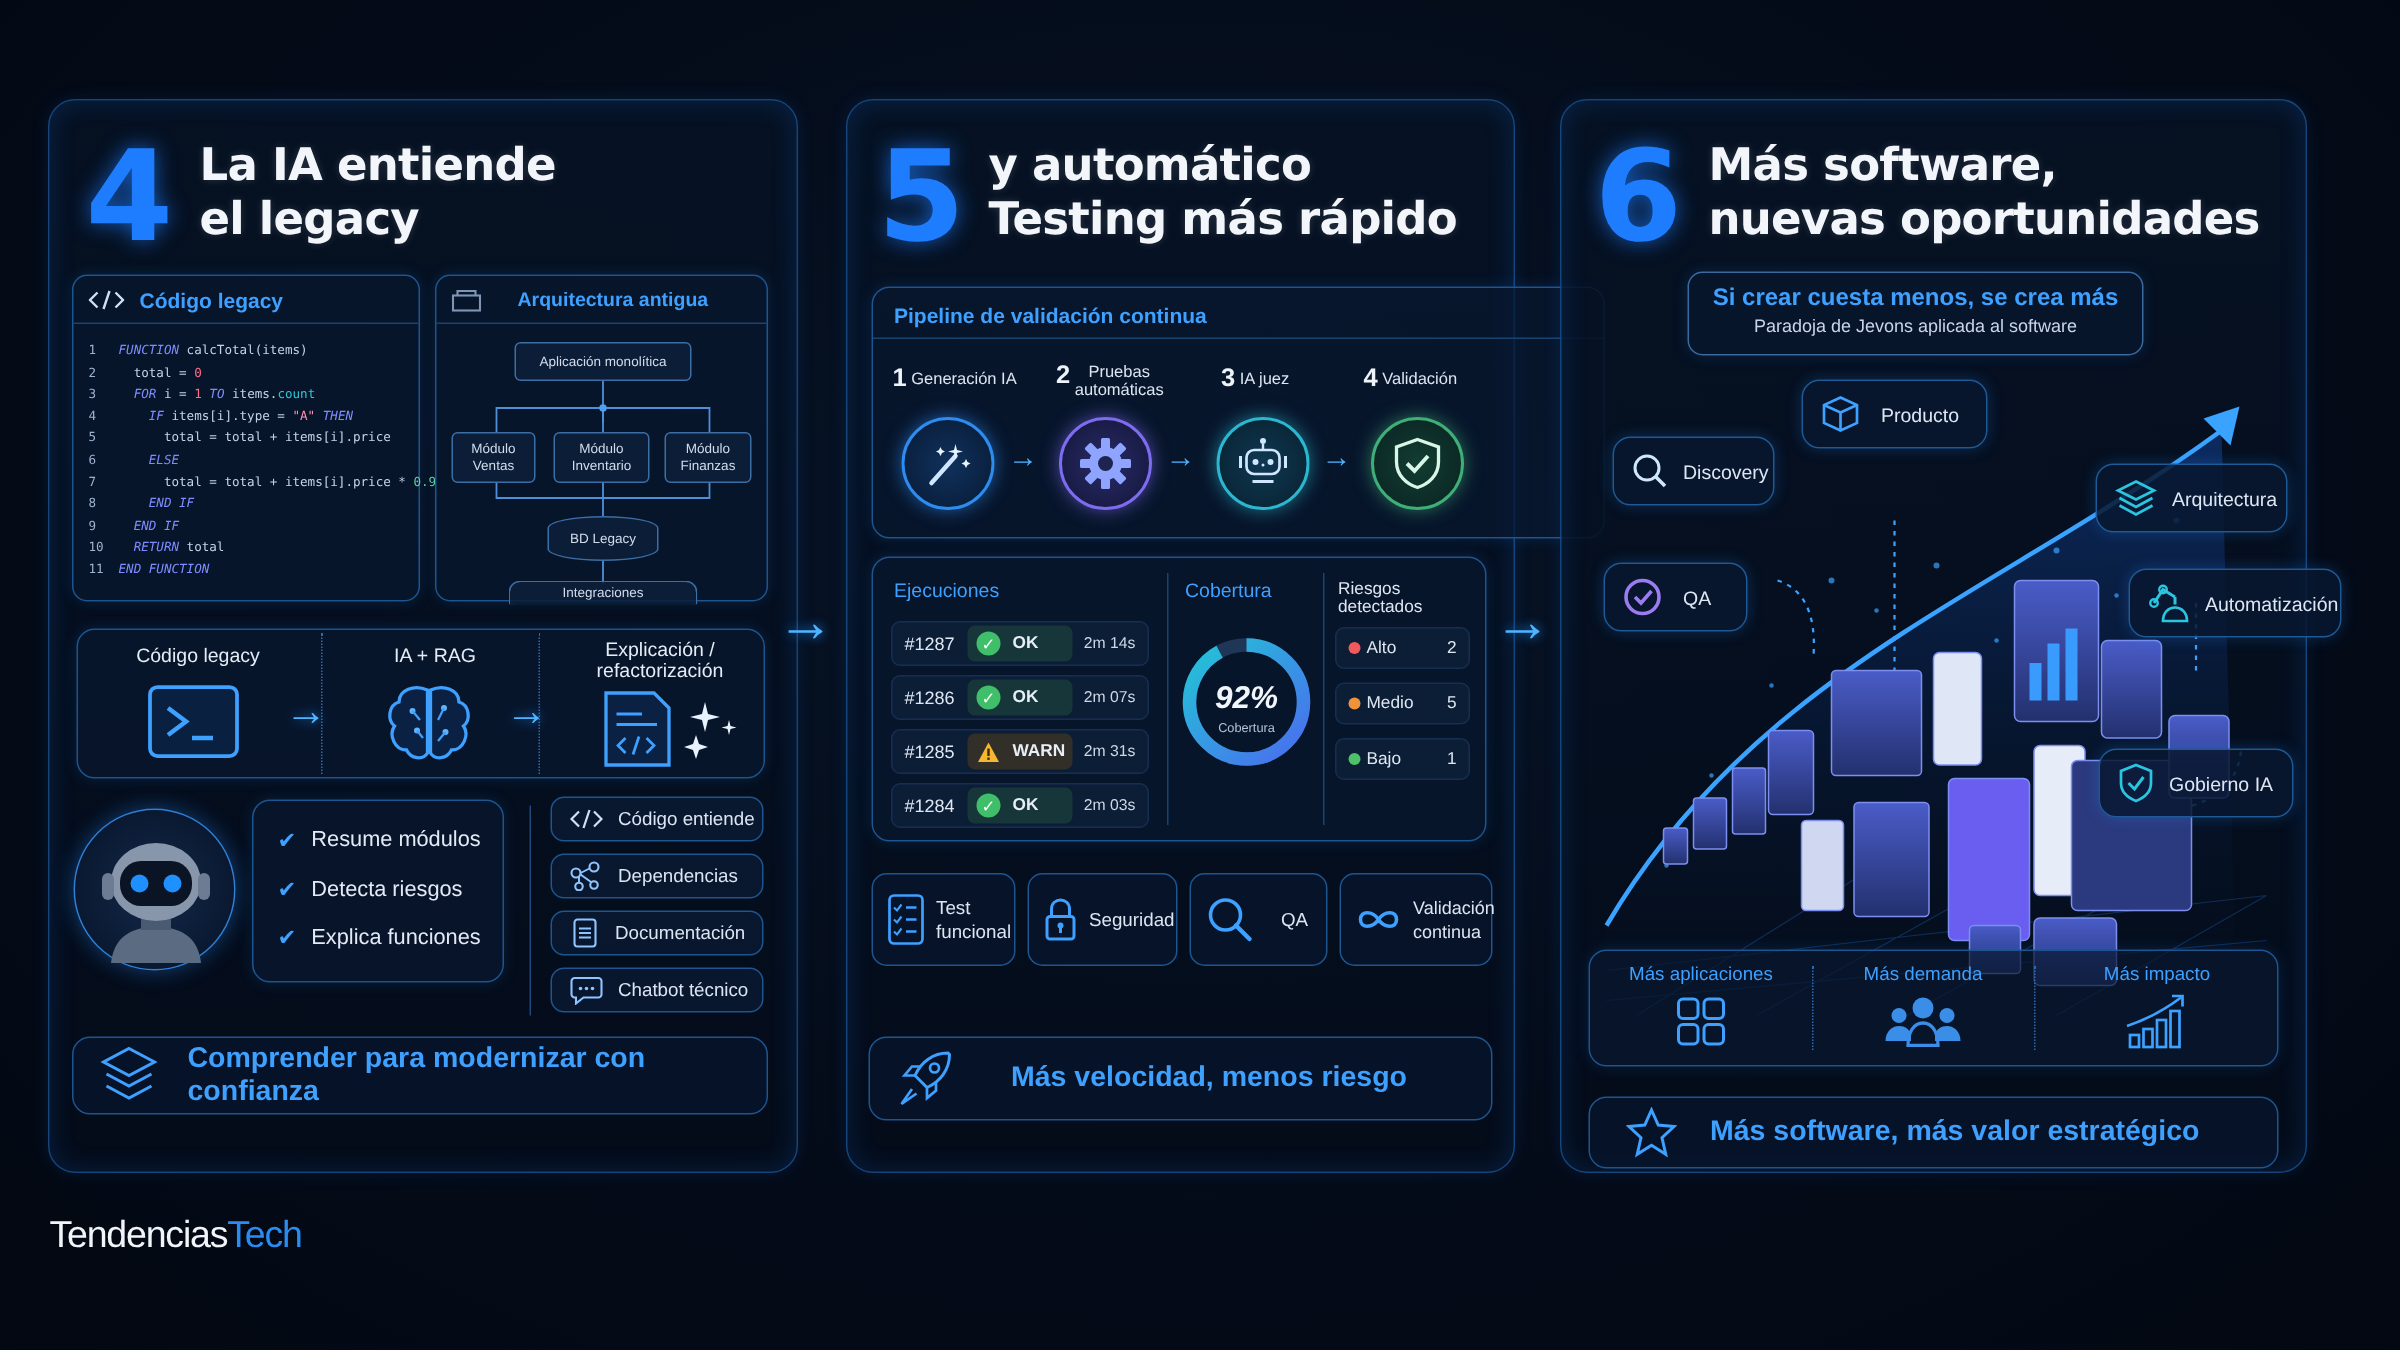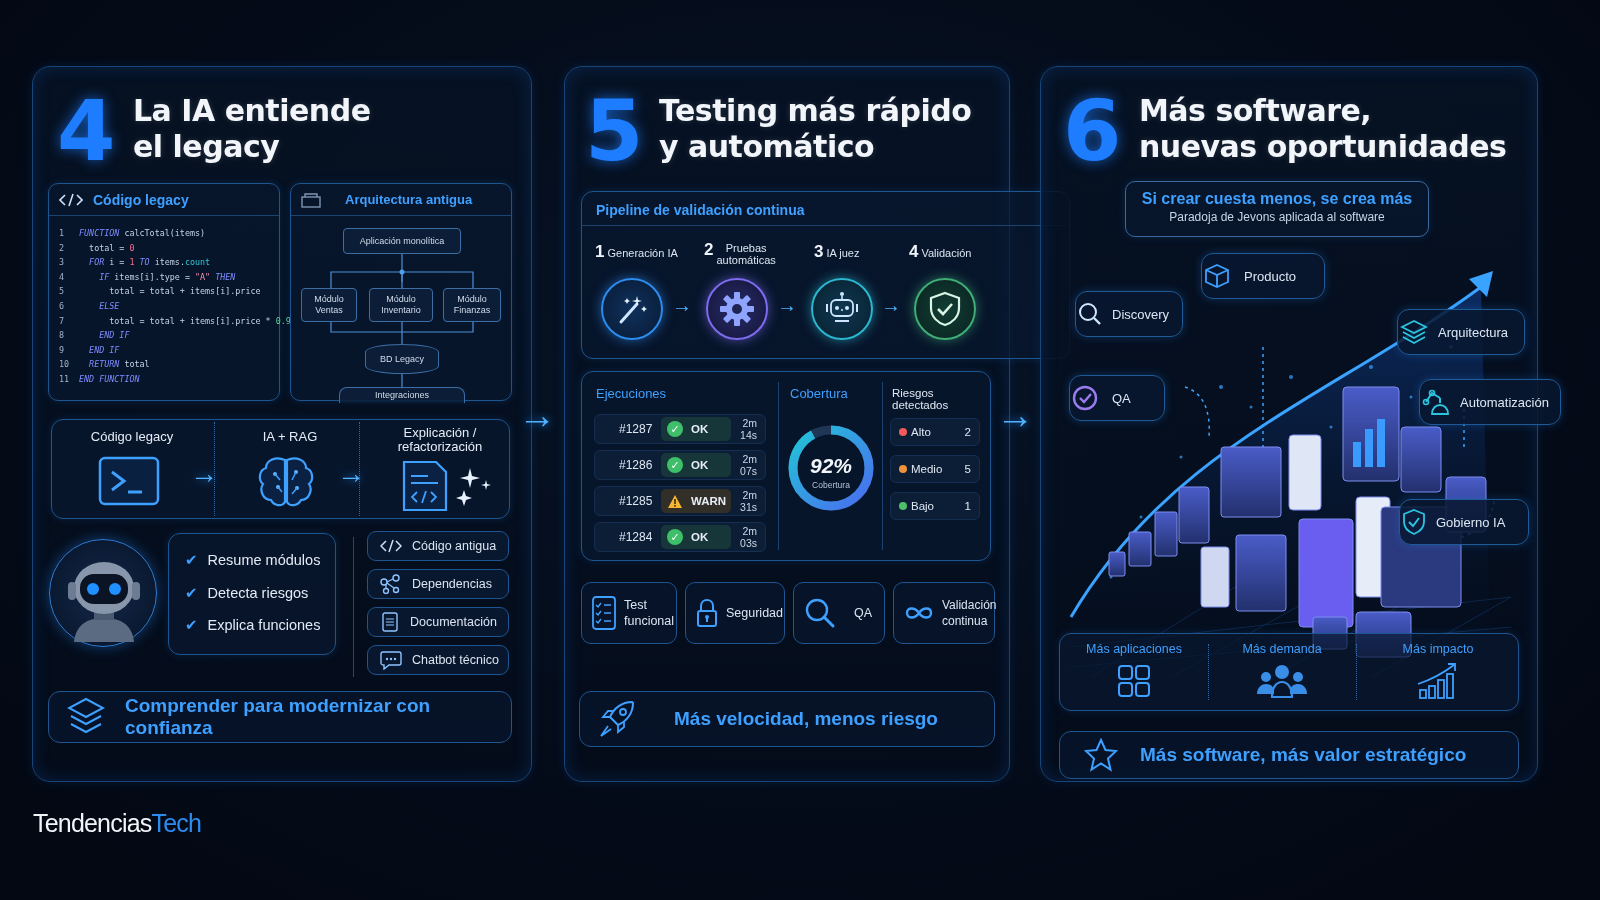--- a/index.html
+++ b/index.html
@@ -63,35 +63,35 @@
   .step { position: absolute; text-align: center; }
   .step .n { font-size: 17px; font-weight: 700; color: #eef3fa; vertical-align: top; }
   .step .t { font-size: 11px; color: #dce5f2; display: inline-block; line-height: 12px; vertical-align: top; margin-left: 3px; margin-top: 2px; }
   .circ { position: absolute; width: 62px; height: 62px; border-radius: 50%; display: flex; align-items: center; justify-content: center; }
   .c1 { border: 2px solid #2d8cf0; background: radial-gradient(circle, #10315c, #081a34); box-shadow: 0 0 12px rgba(45,140,240,0.6); }
   .c2 { border: 2px solid #7d6cf0; background: radial-gradient(circle, #2a2a6a, #121636); box-shadow: 0 0 12px rgba(125,108,240,0.6); }
   .c3 { border: 2px solid #2bb7cf; background: radial-gradient(circle, #0f3852, #08202e); box-shadow: 0 0 12px rgba(43,183,207,0.6); }
   .c4 { border: 2px solid #3fae77; background: radial-gradient(circle, #123d33, #0a2220); box-shadow: 0 0 12px rgba(63,174,119,0.6); }
   .p-arrow { position: absolute; color: #4fb3ff; font-size: 20px; }
 
-  .exec-row { position: absolute; left: 12px; width: 172px; height: 30px; border-radius: 6px; background: rgba(14,32,58,0.8); border: 1px solid #142f52; display: flex; align-items: center; font-size: 12px; padding-left: 16px; }
+  .exec-row { position: absolute; left: 12px; width: 172px; height: 30px; border-radius: 6px; background: rgba(14,32,58,0.8); border: 1px solid #142f52; display: flex; align-items: center; font-size: 12px; }
   .exec-row .id { width: 50px; padding-left: 8px; color: #dfe7f2; }
   .exec-row .st { width: 70px; height: 24px; border-radius: 5px; display: flex; align-items: center; gap: 8px; padding-left: 6px; color: #e8eef7; font-weight: 700; font-size: 11.5px; }
   .st.ok { background: rgba(30,70,60,0.6); }
   .st.warn { background: rgba(80,62,30,0.55); }
   .exec-row .dur { flex: 1; text-align: right; padding-right: 8px; font-size: 10.5px; color: #cdd7e6; }
   .dot-ok { width: 16px; height: 16px; border-radius: 50%; background: #3fbf6a; color: #fff; font-size: 11px; display: flex; align-items: center; justify-content: center; }
 
   .risk-row { position: absolute; left: 10px; width: 90px; height: 28px; border-radius: 6px; background: rgba(14,32,58,0.8); border: 1px solid #142f52; display: flex; align-items: center; padding: 0 8px; font-size: 11.5px; color: #dfe7f2; }
   .risk-row .d { width: 8px; height: 8px; border-radius: 50%; margin-right: 4px; }
   .risk-row .v { margin-left: auto; }
 
   .feat { position: absolute; top: 0; height: 62px; border: 1.3px solid #1d5590; border-radius: 10px; background: rgba(8,24,48,0.6); display: flex; align-items: center; gap: 8px; padding-left: 10px; font-size: 12.5px; color: #dce5f2; line-height: 16px; }
 
-  .tag { position: absolute; height: 46px; border: 1.5px solid #1d5a96; border-radius: 12px; background: rgba(8,24,48,0.85); display: flex; align-items: center; gap: 10px; padding-left: 2px; font-size: 13px; color: #dde6f3; box-shadow: 0 0 10px rgba(40,140,255,0.25); }
+  .tag { position: absolute; height: 46px; border: 1.5px solid #1d5a96; border-radius: 12px; background: rgba(8,24,48,0.85); display: flex; align-items: center; gap: 10px; padding-left: 12px; font-size: 13px; color: #dde6f3; box-shadow: 0 0 10px rgba(40,140,255,0.25); }
 
   .footer-brand { position: absolute; left: 33px; top: 809px; font-size: 25px; letter-spacing: -0.8px; }
   .footer-brand .a { color: #f1f4f8; }
   .footer-brand .b { color: #2a8cf0; }
 </style>
 </head>
 <body>
 
 <section id="p4" class="panel">
   <div class="big-num" style="left:24px;top:22px;">4</div>
@@ -219,21 +219,21 @@
   </div>
   <div style="position:absolute;left:320px;top:470px;height:140px;border-left:1.5px solid #1d4a7a;"></div>
 
   <div style="position:absolute;left:334px;top:464px;width:142px;height:150px;">
     <div class="chip" style="top:0;">
       <span class="ico">
           <svg width="22" height="14" viewBox="0 0 22 14">
             <path d="M6 2 L1 7 L6 12 M16 2 L21 7 L16 12 M13 1 L9 13" stroke="#cfe0f5" stroke-width="1.5" fill="none"></path>
           </svg>
         </span>
-      <span>Código antigua</span>
+      <span>Código entiende</span>
     </div>
     <div class="chip" style="top:38px;">
       <span class="ico">
           <svg width="22" height="20" viewBox="0 0 22 20">
             <circle cx="16" cy="4" r="3" stroke="#8fc4ff" stroke-width="1.4" fill="none"></circle>
             <circle cx="4" cy="8" r="3" stroke="#8fc4ff" stroke-width="1.4" fill="none"></circle>
             <circle cx="6" cy="17" r="2.5" stroke="#8fc4ff" stroke-width="1.4" fill="none"></circle>
             <circle cx="16" cy="16" r="2.5" stroke="#8fc4ff" stroke-width="1.4" fill="none"></circle>
             <path d="M7 8 L13 5 M6 10 L6 14 M7 9 L14 14" stroke="#8fc4ff" stroke-width="1.3"></path>
           </svg>
@@ -272,22 +272,22 @@
     </span>
     <span class="txt">Comprender para modernizar con confianza</span>
   </div>
 </section>
 
 <div class="glow-arrow" style="left:518px;top:396px;font-size:38px;">→</div>
 
 <section id="p5" class="panel">
   <div class="big-num" style="left:20px;top:22px;">5</div>
   <div class="title" style="left:94px;top:26px;">
+    <div>y automático</div>
     <div>Testing más rápido</div>
-    <div>y automático</div>
   </div>
 
   <div class="box" style="left:16px;top:124px;width:489px;height:168px;border-radius:12px;">
     <div style="position:absolute;left:0;right:0;top:0;height:34px;border-bottom:1px solid #1a446f;padding:10px 0 0 14px;font-size:14px;color:#3ea0ff;font-weight:700;">Pipeline de validación continua</div>
     <div class="step" style="left:13px;top:50px;"><span class="n">1</span><span class="t" style="margin-top:5px;">Generación IA</span></div>
     <div class="step" style="left:122px;top:48px;"><span class="n">2</span><span class="t"><span>Pruebas</span><br><span>automáticas</span></span></div>
     <div class="step" style="left:232px;top:50px;"><span class="n">3</span><span class="t" style="margin-top:5px;">IA juez</span></div>
     <div class="step" style="left:327px;top:50px;"><span class="n">4</span><span class="t" style="margin-top:5px;">Validación</span></div>
 
     <div class="circ c1" style="left:19px;top:86px;">

